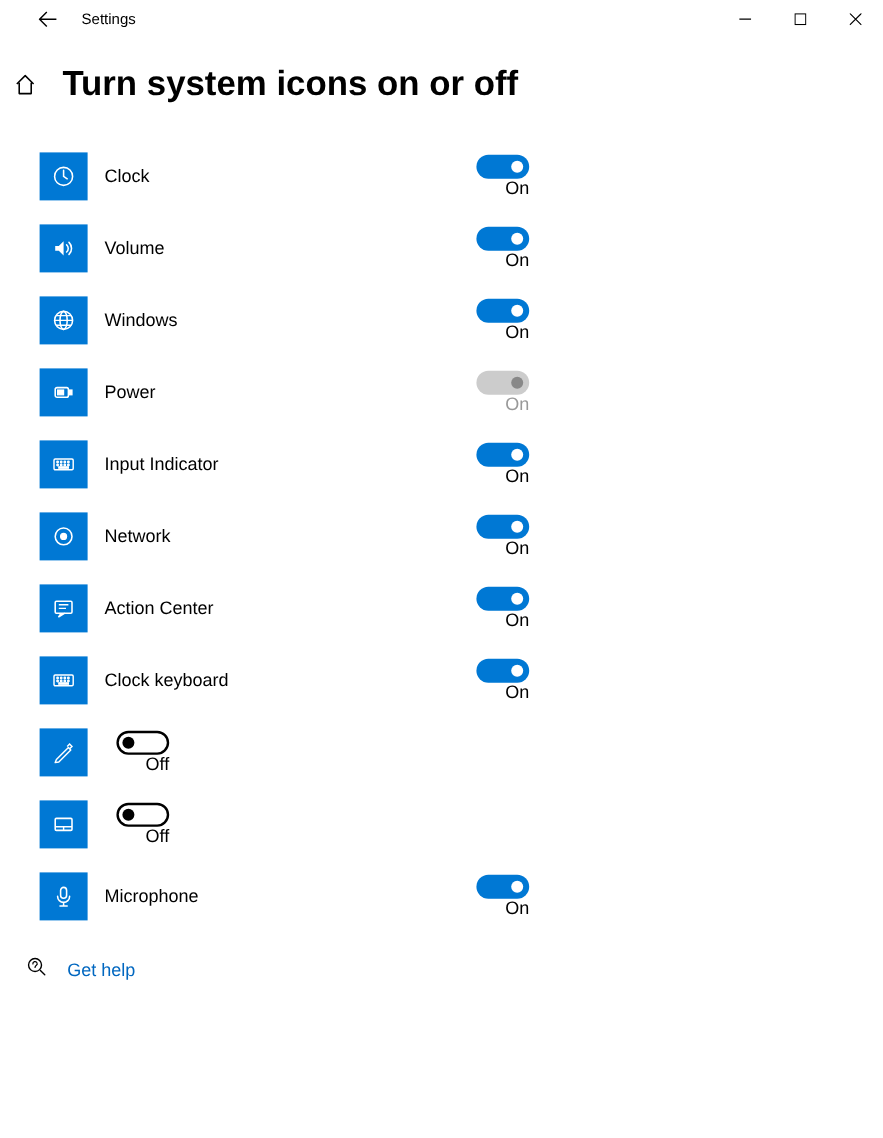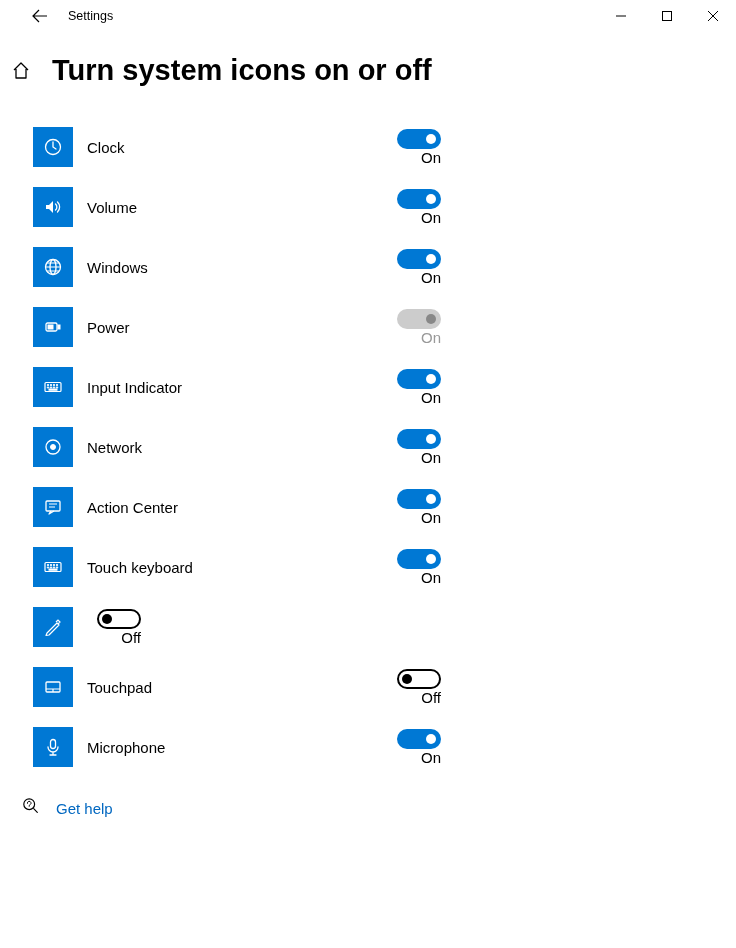--- a/index.html
+++ b/index.html
@@ -310,21 +310,21 @@
           <circle cx="8" cy="8" r="0.7" fill="#fff"></circle>
           <circle cx="11" cy="8" r="0.7" fill="#fff"></circle>
           <circle cx="14" cy="8" r="0.7" fill="#fff"></circle>
           <circle cx="5" cy="10.5" r="0.7" fill="#fff"></circle>
           <circle cx="8" cy="10.5" r="0.7" fill="#fff"></circle>
           <circle cx="11" cy="10.5" r="0.7" fill="#fff"></circle>
           <circle cx="14" cy="10.5" r="0.7" fill="#fff"></circle>
           <rect x="6" y="12" width="8" height="1.2" fill="#fff"></rect>
         </svg>
       </div>
-      <div class="setting-label">Touch keyboard</div>
+      <div class="setting-label">Clock keyboard</div>
       <div class="toggle-wrap">
         <div class="toggle on">
           <div class="knob"></div>
         </div>
         <div class="toggle-text on">On</div>
       </div>
     </div>
     <div class="setting-row">
       <div class="icon-tile">
         <svg width="20" height="20" viewBox="0 0 20 20">
@@ -339,21 +339,20 @@
         <div class="toggle-text off">Off</div>
       </div>
     </div>
     <div class="setting-row">
       <div class="icon-tile">
         <svg width="20" height="20" viewBox="0 0 20 20">
           <rect x="3" y="5" width="14" height="10" rx="1" stroke="#fff" stroke-width="1.3" fill="none"></rect>
           <path d="M3 12 H17 M10 12 V15" stroke="#fff" stroke-width="1.2"></path>
         </svg>
       </div>
-      <div class="setting-label">Touchpad</div>
       <div class="toggle-wrap">
         <div class="toggle off">
           <div class="knob"></div>
         </div>
         <div class="toggle-text off">Off</div>
       </div>
     </div>
     <div class="setting-row">
       <div class="icon-tile">
         <svg width="20" height="20" viewBox="0 0 20 20">

